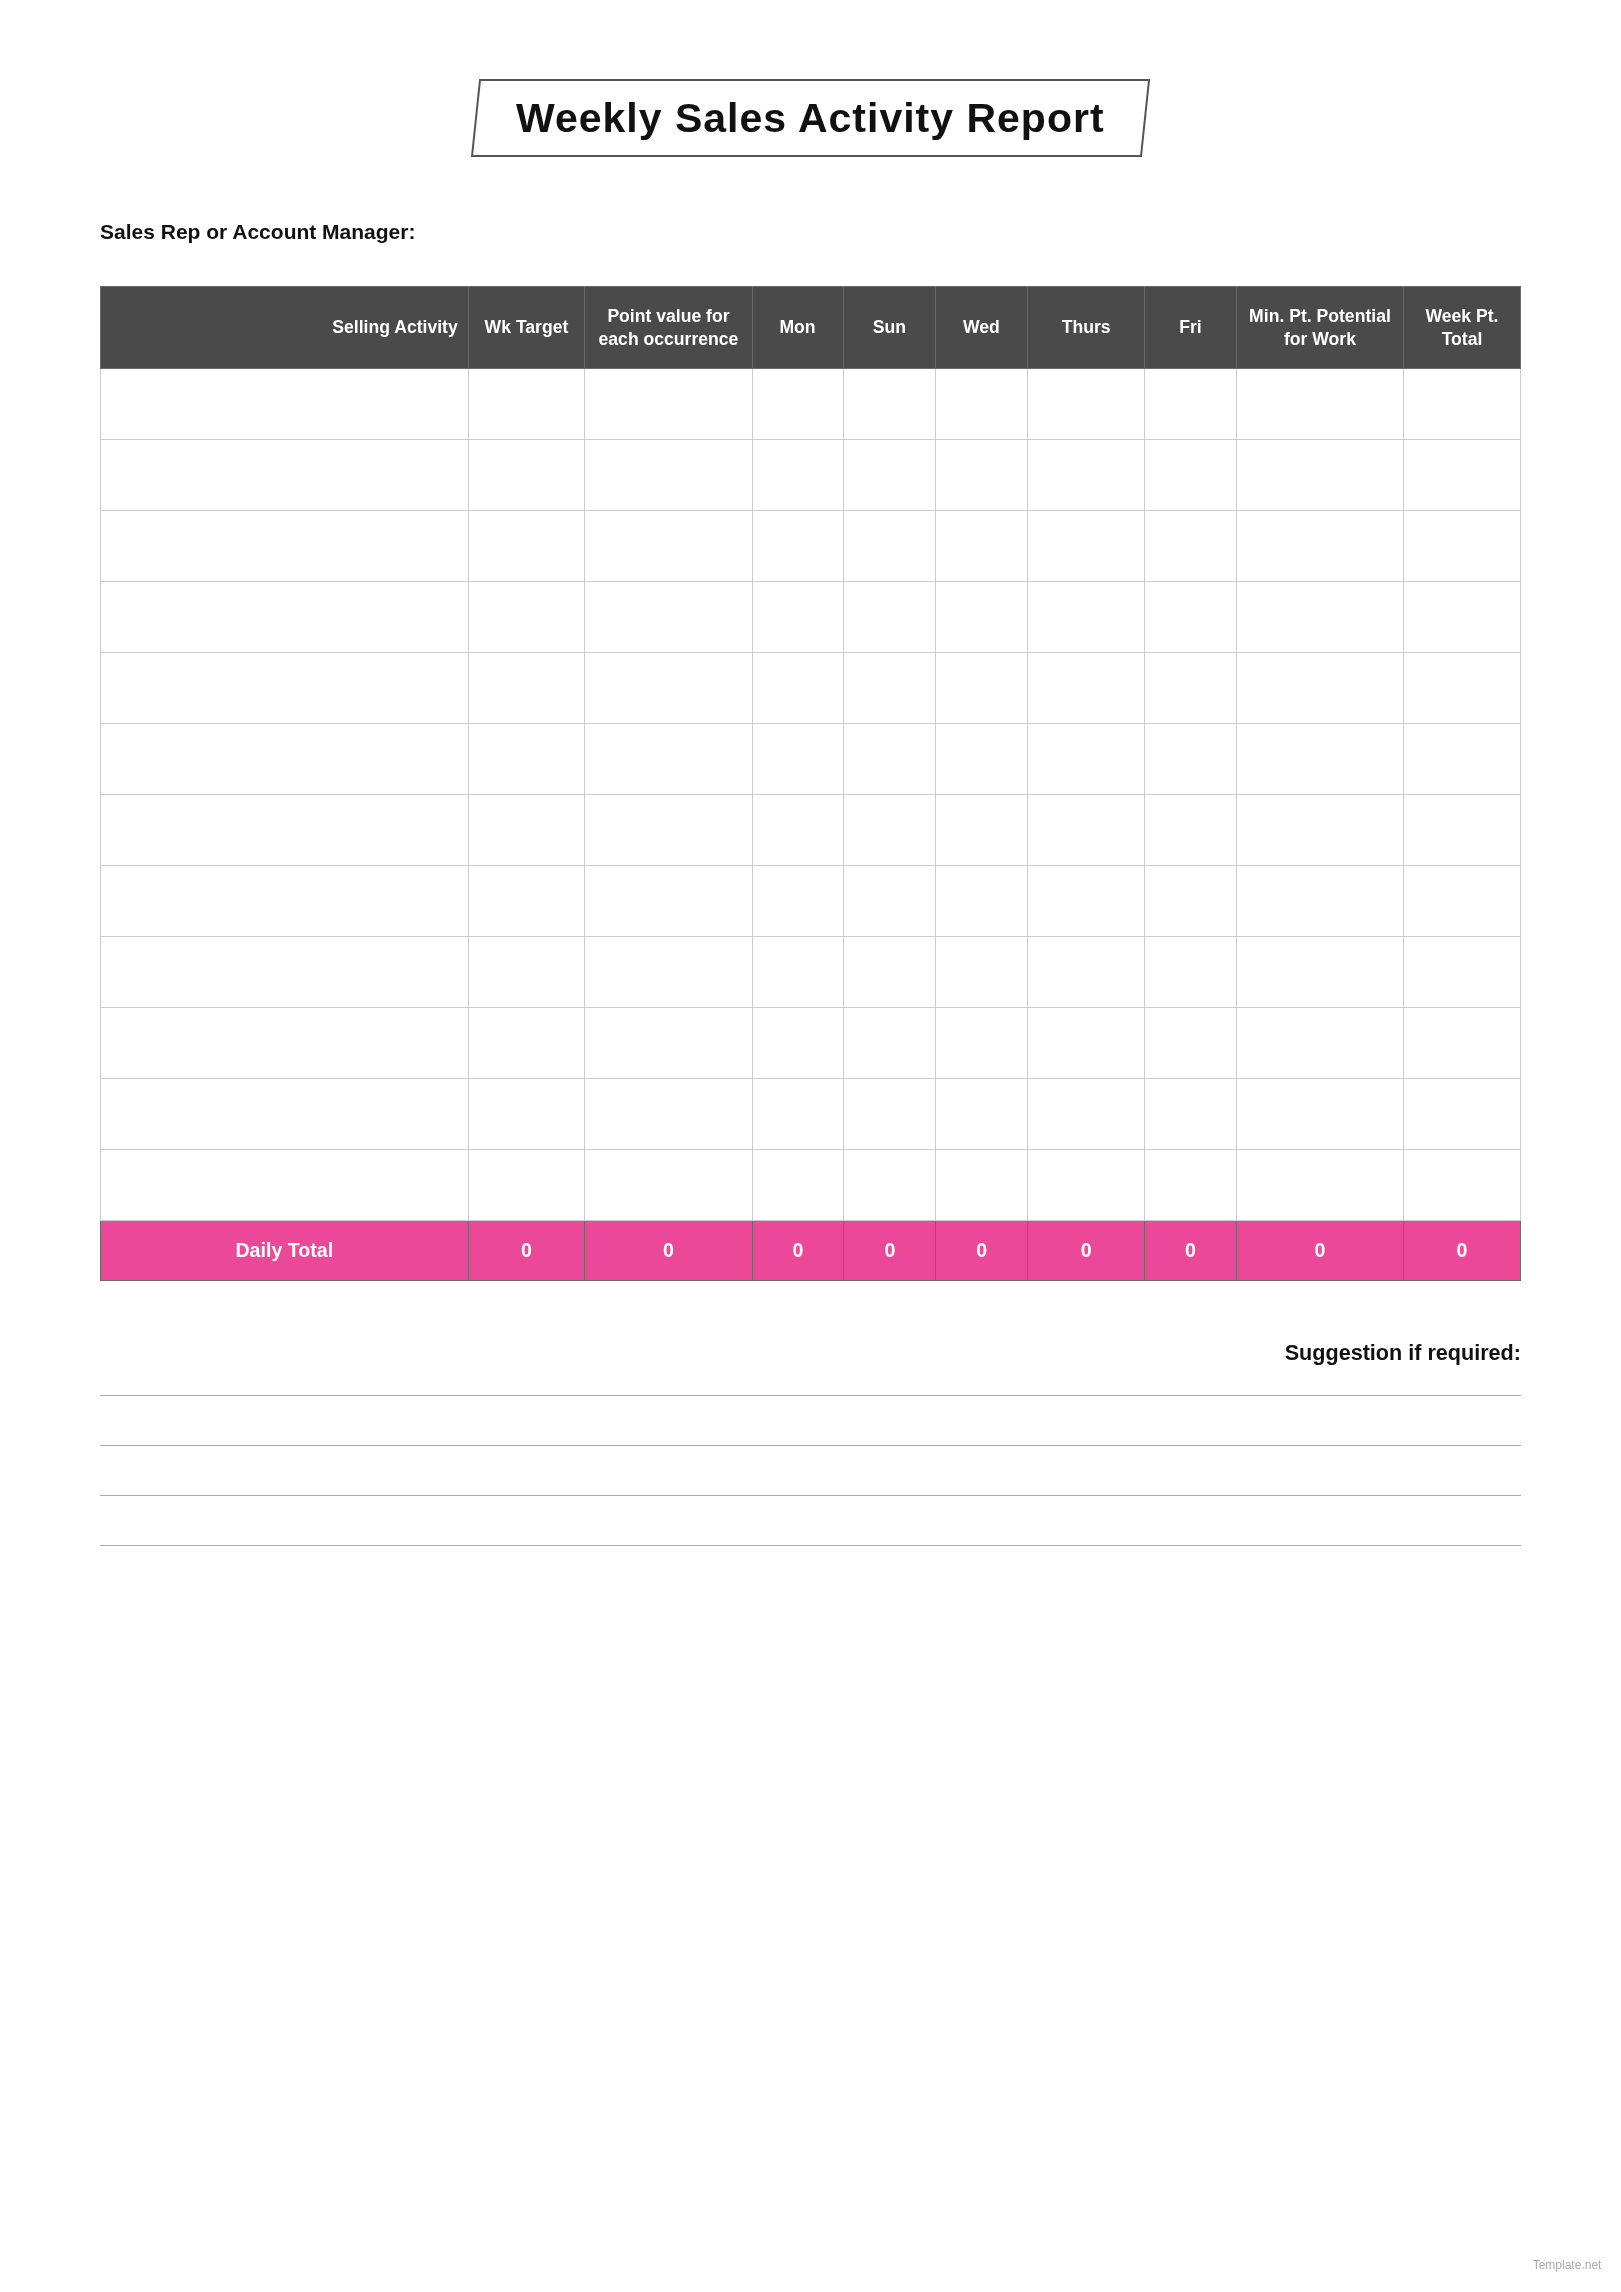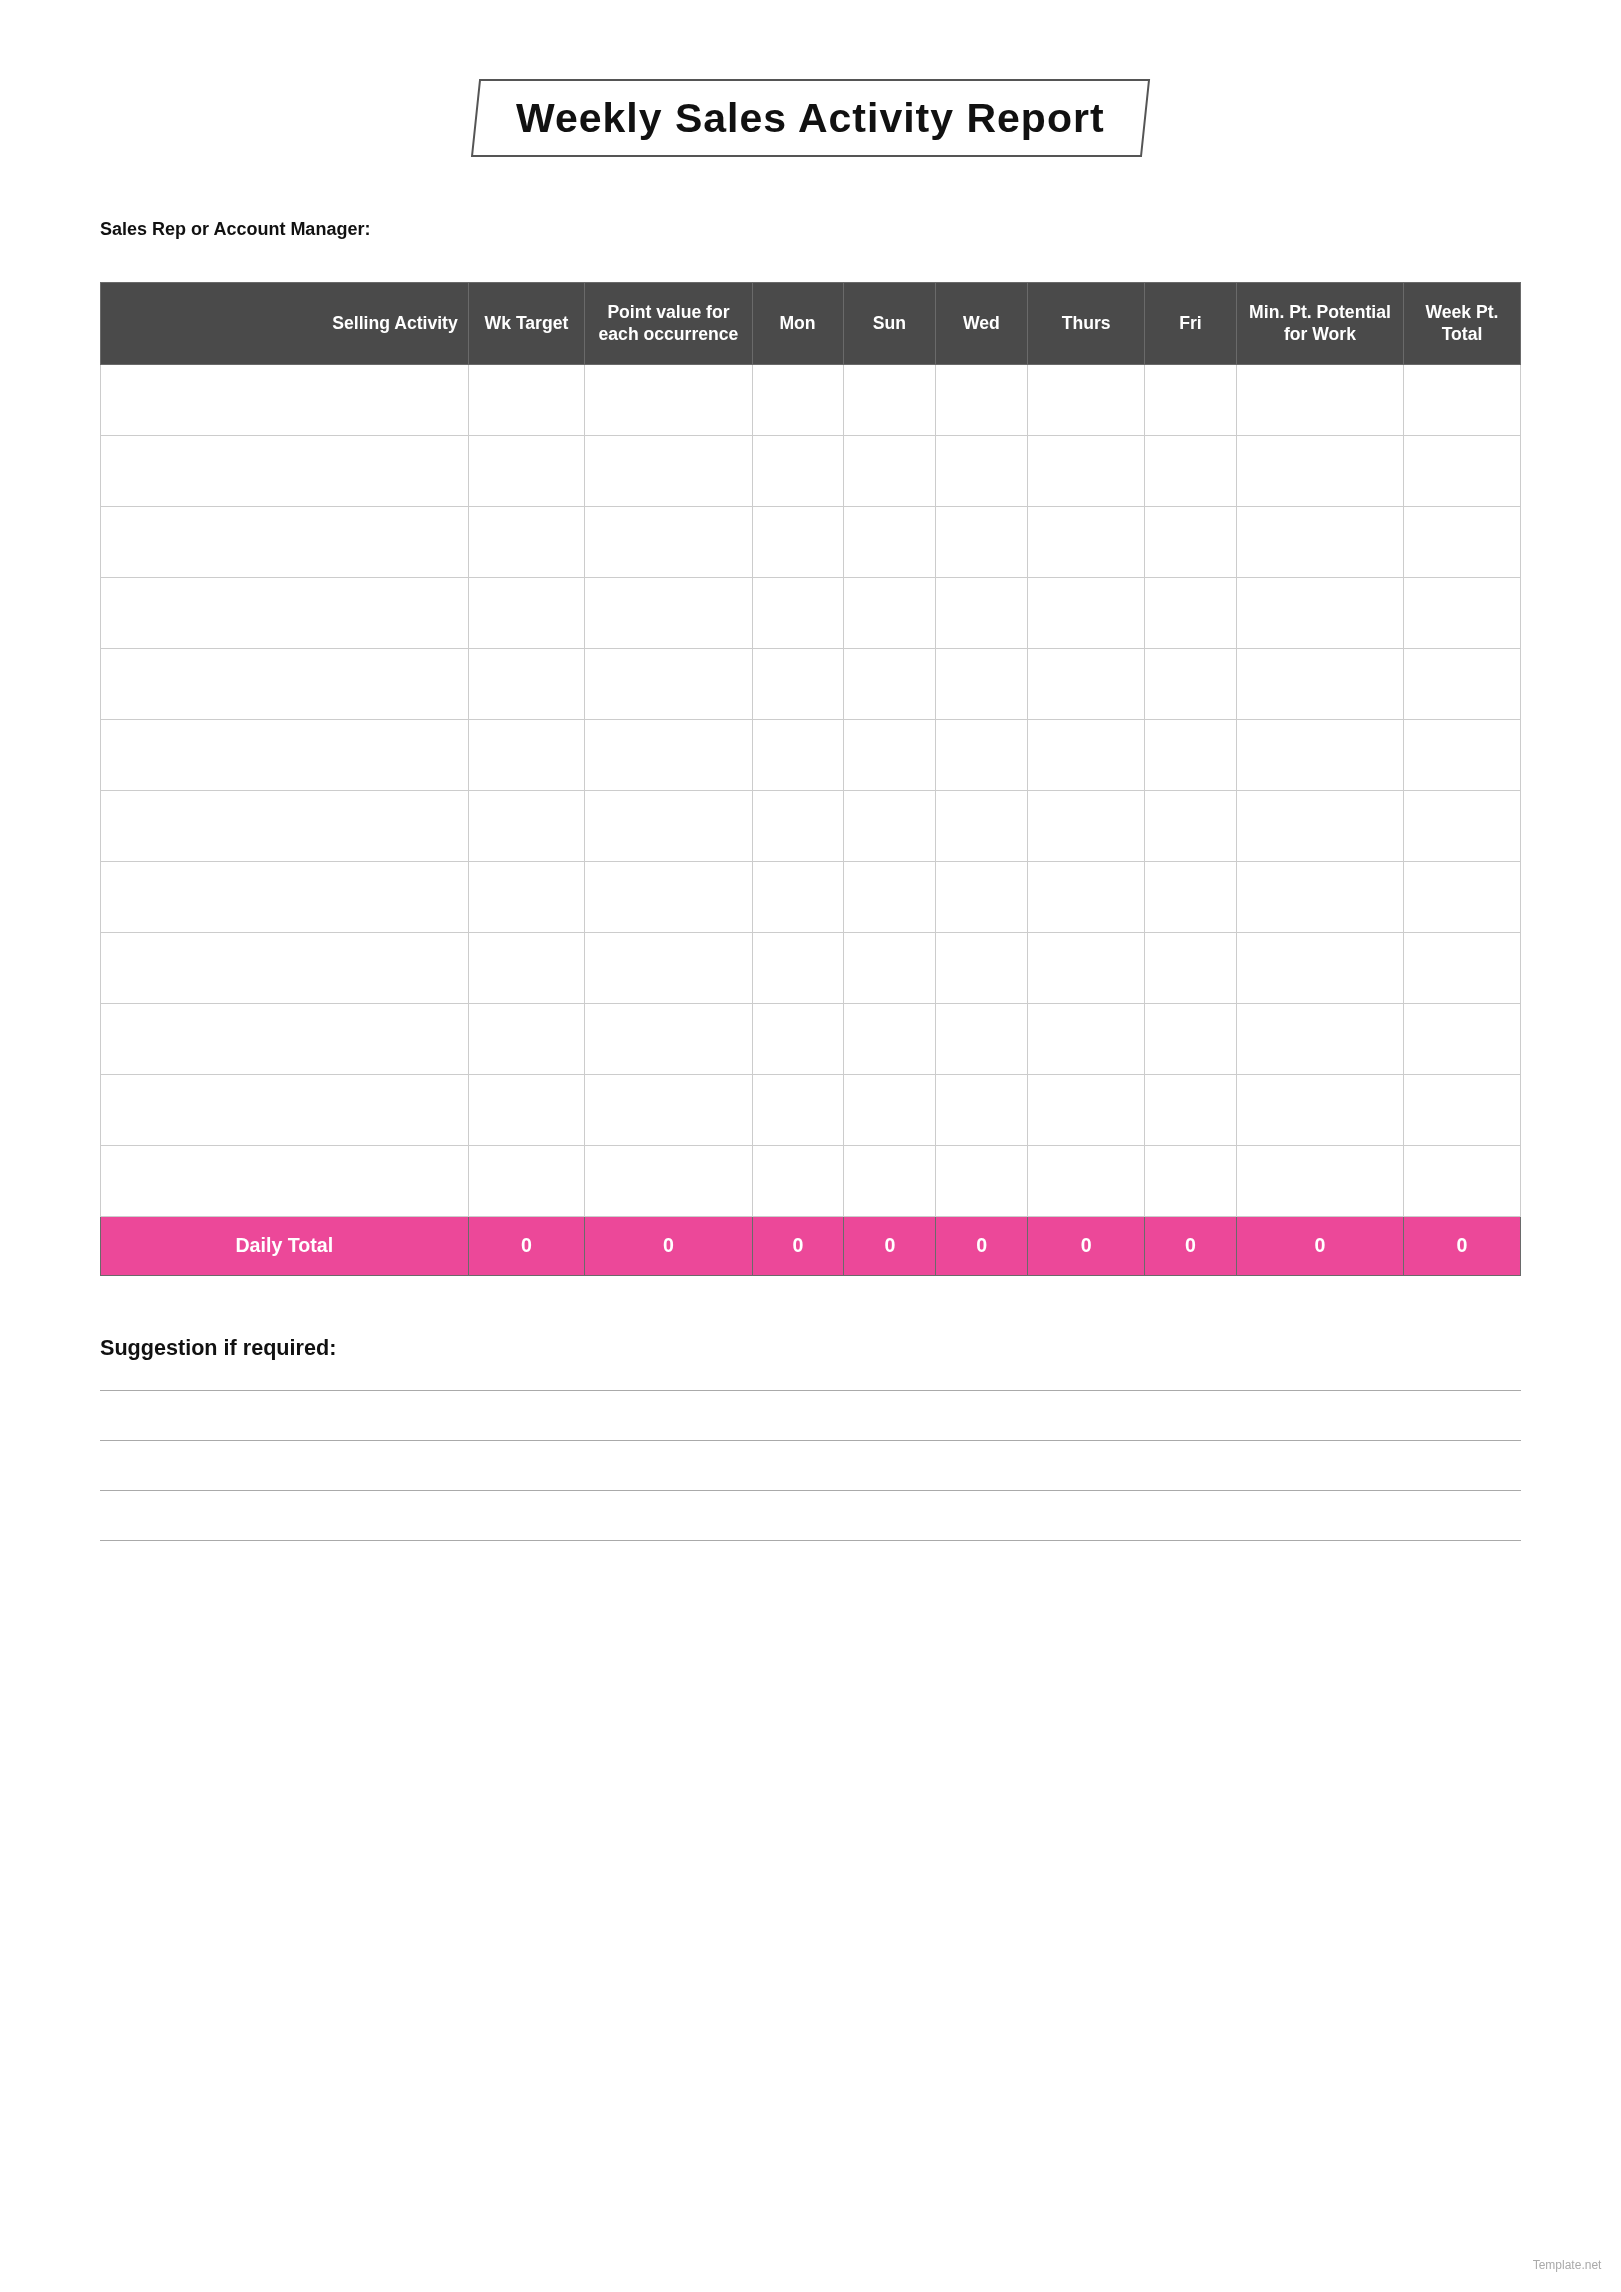--- a/index.html
+++ b/index.html
@@ -44,21 +44,21 @@
       transform: skewX(6deg);
       display: inline-block;
       letter-spacing: 1px;
     }
 
     .sales-rep-section {
       margin-bottom: 39px;
     }
 
     .sales-rep-label {
-      font-size: 18px;
+      font-size: 21px;
       font-weight: 700;
       color: #111;
       line-height: 1.5;
       margin-top: 18px;
     }
 
     table {
       width: 100%;
       border-collapse: collapse;
       margin-bottom: 59px;
@@ -144,20 +144,21 @@
 
     .suggestion-section {
       margin-bottom: 29px;
     }
 
     .suggestion-label {
       font-size: 21.6px;
       font-weight: 700;
       color: #111;
       margin-bottom: 29px;
+      text-align: right;
     }
 
     .suggestion-line {
       border: none;
       border-bottom: 1.5px solid #aaa;
       margin-bottom: 49px;
       width: 100%;
     }
 
     .watermark {

